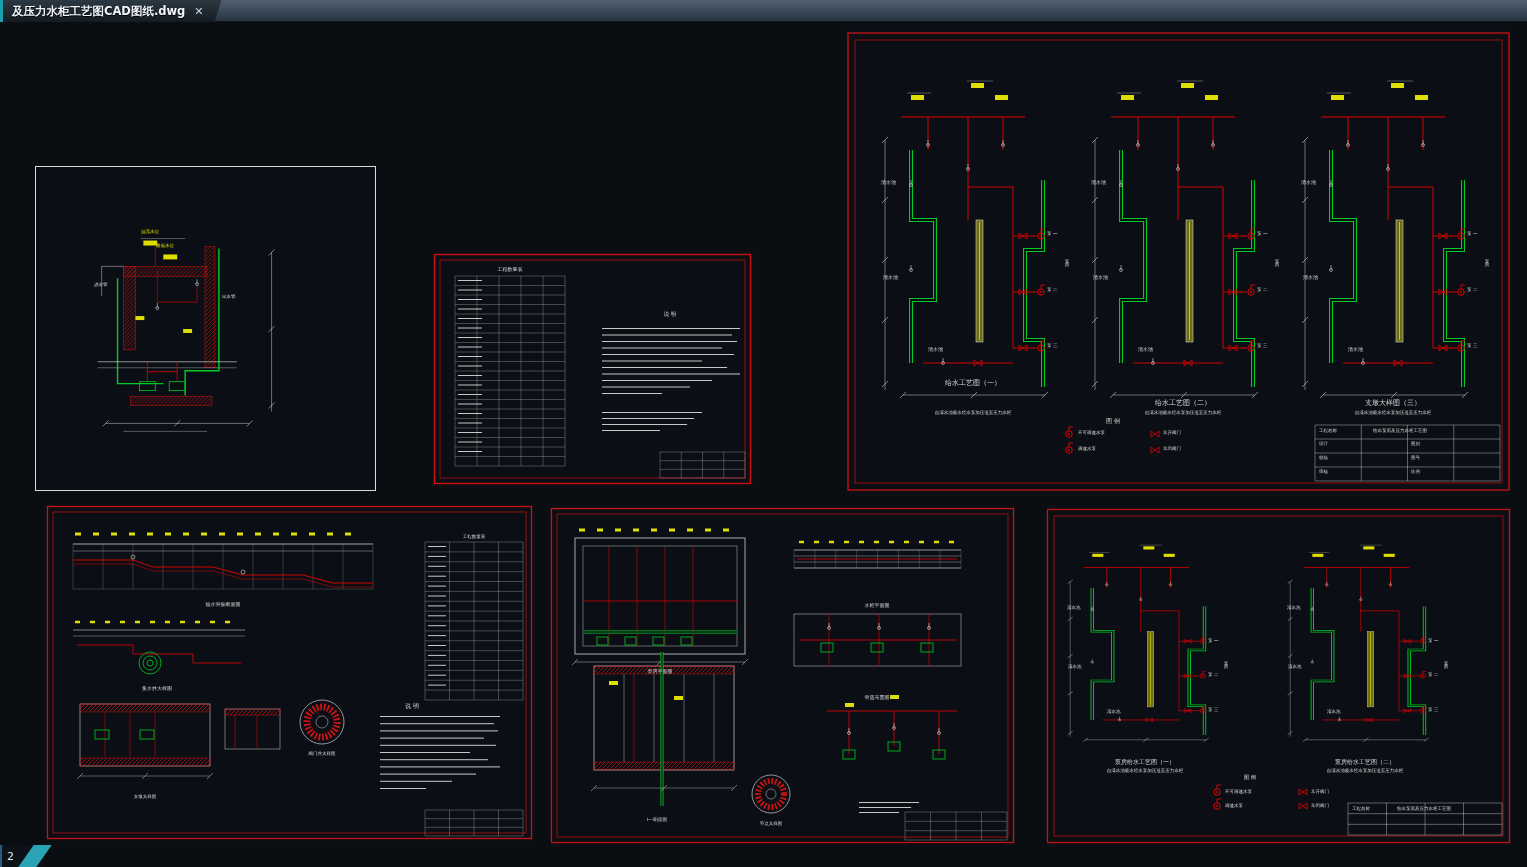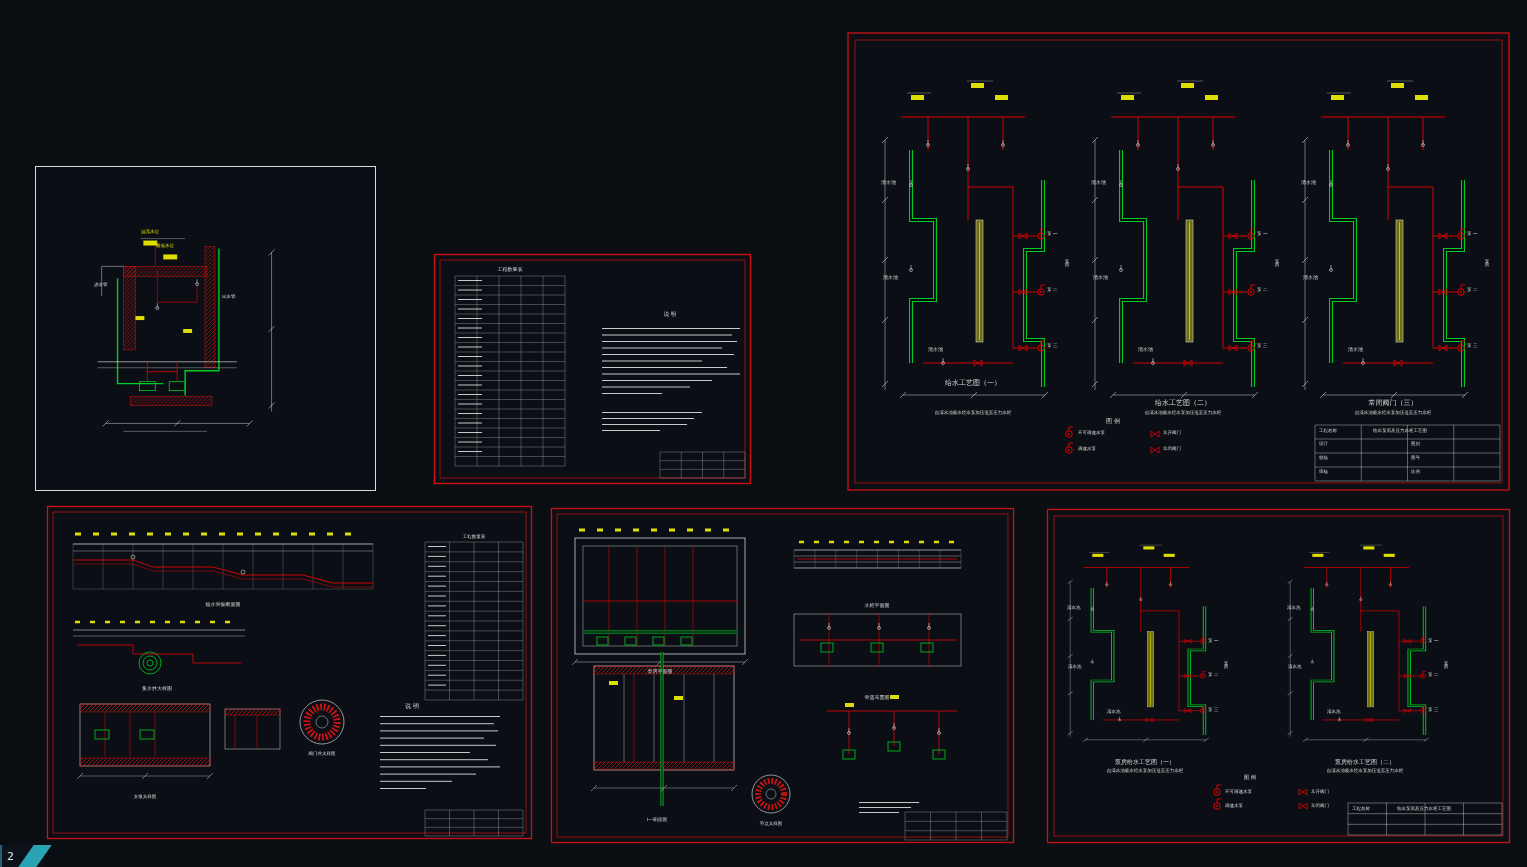--- a/index.html
+++ b/index.html
@@ -81,20 +81,26 @@
         <use href="#instr" x="38" y="130"></use>
         <use href="#instr" x="38" y="215"></use>
       <line x1="30" y1="340" x2="172" y2="340" stroke="#cfcfcf" stroke-width="0.5"></line>
       <path d="M27,343 L33,337 M98,343 L104,337 M169,343 L175,337" stroke="#cfcfcf" stroke-width="0.6"></path>
     </g>
   </defs>
 </svg>
 
 <div id="stage">
 
+  <div id="topbar">
+    <div id="doc-tab">
+      <span class="title">及压力水柜工艺图CAD图纸.dwg</span>
+      <span class="close">✕</span>
+    </div>
+  </div>
 
   <div class="panel" id="p1" style="left:35px;top:166px;width:341px;height:325px">
     <svg viewBox="0 0 341 325">
       <line x1="105" y1="72" x2="150" y2="72" stroke="#bfbfbf" stroke-width="0.4"></line>
       <rect x="108" y="74" width="14" height="5" fill="#dede00"></rect>
       <rect x="128" y="88" width="14" height="5" fill="#dede00"></rect>
       <line x1="120" y1="79" x2="120" y2="100" stroke="#e60000" stroke-width="0.6"></line>
       <rect x="170" y="80" width="10" height="122" fill="url(#rh)" stroke="#cc1111" stroke-width="0.5"></rect>
       <rect x="88" y="100" width="84" height="10" fill="url(#rh)" stroke="#cc1111" stroke-width="0.5"></rect>
       <rect x="88" y="100" width="12" height="84" fill="url(#rh)" stroke="#cc1111" stroke-width="0.5"></rect>
@@ -258,21 +264,21 @@
     <span class="t f7 c" style="left:338px;top:370px">给水工艺图（二）</span>
     <span class="t f4 c" style="left:338px;top:381px">自清水池吸水经水泵加压送至压力水柜</span>
 
     <span class="t f5" style="left:456px;top:150px">清水池</span>
     <span class="t f5" style="left:458px;top:245px">清水池</span>
     <span class="t f5" style="left:503px;top:317px">清水池</span>
     <span class="t f4" style="left:622px;top:202px">泵 一</span>
     <span class="t f4" style="left:622px;top:258px">泵 二</span>
     <span class="t f4" style="left:622px;top:314px">泵 三</span>
     <span class="t f4 v" style="left:639px;top:225px">泵 房</span>
-    <span class="t f7 c" style="left:548px;top:370px">常闭阀门（三）</span>
+    <span class="t f7 c" style="left:548px;top:370px">支墩大样图（三）</span>
     <span class="t f4 c" style="left:548px;top:381px">自清水池吸水经水泵加压送至压力水柜</span>
 
     <span class="t f6 c" style="left:268px;top:388px">图 例</span>
     <span class="t f4" style="left:233px;top:401px">不可调速水泵</span>
     <span class="t f4" style="left:233px;top:417px">调速水泵</span>
     <span class="t f4" style="left:318px;top:401px">常开阀门</span>
     <span class="t f4" style="left:318px;top:417px">常闭阀门</span>
 
     <span class="t f4" style="left:474px;top:399px">工程名称</span>
     <span class="t f4" style="left:528px;top:399px">给水泵房及压力水柜工艺图</span>

